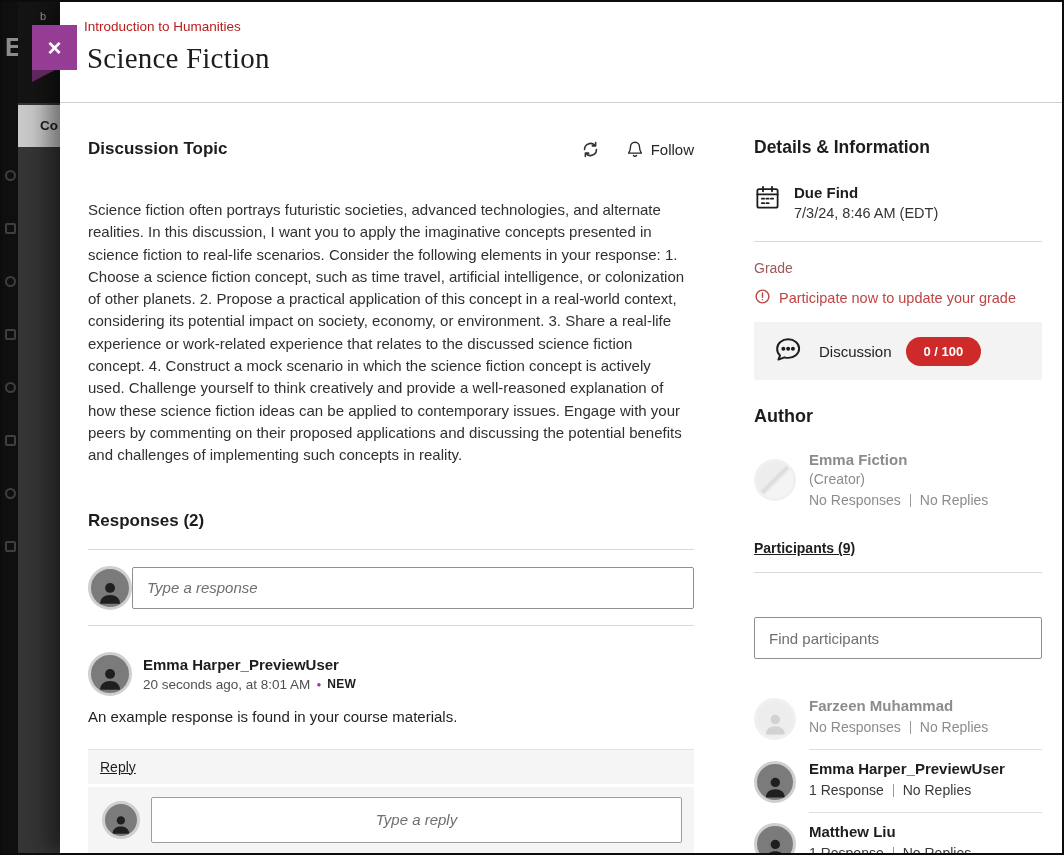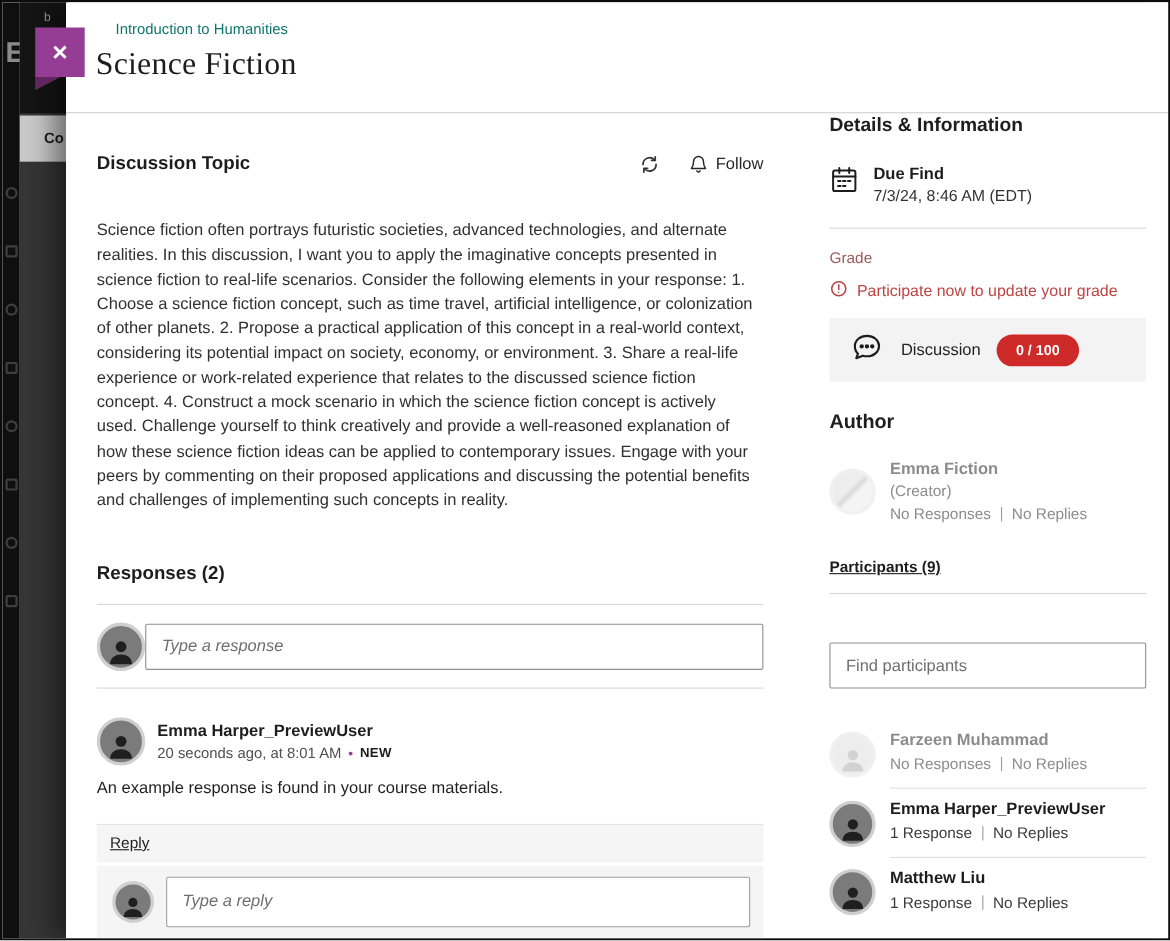--- a/index.html
+++ b/index.html
@@ -20,21 +20,21 @@
   .strip-header { position:absolute; left:0; top:0; right:0; height:101px; background:#141414; }
   .strip-top-frag { position:absolute; left:22px; top:8px; font-size:11px; color:#9a9a9a; }
   .strip-co { position:absolute; left:0; top:103px; right:0; height:42px; background:#c9c9c9; color:#1d1d1d;
               font-size:13.5px; font-weight:bold; line-height:42px; padding-left:22px; }
 
   
   .modal { position:absolute; left:58px; top:0; right:0; bottom:0; background:#fff; z-index:2;
            box-shadow:-12px 0 22px rgba(0,0,0,.45); }
 
   .modal-header { position:relative; height:101px; border-bottom:1px solid #cfcfcf; }
-  .course-label { position:absolute; left:45px; top:17px; font-size:13.5px; color:#0f766e; }
+  .course-label { position:absolute; left:24px; top:17px; font-size:13.5px; color:#b91c1c; }
   .page-title { position:absolute; left:27px; top:40px; font-family:"Liberation Serif","DejaVu Serif",serif;
                 font-size:29px; font-weight:500; color:#1d1d1d; letter-spacing:.2px; }
 
   .close-btn { position:absolute; left:-28px; top:23px; width:45px; height:45px; background:#953D95;
                display:flex; align-items:center; justify-content:center; color:#fff; font-size:24px;
                font-weight:bold; cursor:pointer; z-index:3; }
   .close-btn::after { content:""; position:absolute; left:0; top:45px; width:0; height:0;
                       border-top:12px solid #5f265f; border-right:23px solid transparent; }
 
   .content { position:absolute; left:0; top:101px; right:0; bottom:0; overflow:hidden; }
@@ -69,34 +69,34 @@
   .resp-name { font-size:15px; font-weight:bold; color:#1d1d1d; }
   .resp-meta { margin-top:4px; font-size:13.5px; color:#4f4f4f; display:flex; align-items:center; gap:6px; }
   .badge-dot { color:#953D95; font-size:8px; }
   .badge-new { font-size:12px; font-weight:bold; color:#1d1d1d; letter-spacing:.3px; }
   .resp-body { margin-top:12px; font-size:15px; color:#1f1f1f; }
 
   .reply-area { margin-top:24px; background:#f5f5f5; border-top:1px solid #e4e4e4; }
   .reply-link-row { padding:8px 12px; border-bottom:3px solid #fff; }
   .reply-link { font-size:14px; color:#1f1f1f; text-decoration:underline; cursor:pointer; }
   .reply-compose { display:flex; align-items:center; gap:11px; padding:10px 12px 14px 14px; }
-  .reply-compose .text-input { height:46px; border-color:#9e9e9e; }
+  .reply-compose .text-input { height:46px; border-color:#9e9e9e;text-align:center; }
 
   
   .avatar { flex:none; border-radius:50%; overflow:hidden; display:flex; align-items:flex-end; justify-content:center; }
   .avatar svg { width:74%; display:block; }
   .av-44 { width:44px; height:44px; }
   .av-42 { width:42px; height:42px; }
   .av-38 { width:38px; height:38px; }
   .avatar.dark { background:#7b7b7b; color:#1f1f1f; border:3px solid #cfcfcf; }
   .avatar.light { background:#ededed; color:#d2d2d2; border:3px solid #f0f0f0; }
   .avatar.hatch { background:linear-gradient(135deg,#ededed 42%,#dadada 50%,#f4f4f4 58%); border:3px solid #f0f0f0; }
 
   
-  .details-h { font-size:17.5px; }
+  .details-h { margin-top:34px; font-size:17.5px; }
   .due-row { margin-top:26px; display:flex; gap:13px; align-items:flex-start; }
   .due-label { font-size:15px; font-weight:bold; color:#1d1d1d; }
   .due-value { margin-top:4px; font-size:14.5px; color:#333; }
   .side-hr { margin-top:20px; }
   .grade-label { margin-top:18px; font-size:14px; color:#9C5B5B; }
   .grade-warning { margin-top:12px; display:flex; align-items:center; gap:8px; font-size:14.5px; color:#BE4343; }
   .grade-box { margin-top:14px; background:#f3f3f3; border-radius:2px; height:58px; display:flex; align-items:center; padding:0 18px; }
   .grade-item-label { margin-left:16px; font-size:15px; color:#222; }
   .grade-pill { margin-left:14px; background:#CE2A2A; color:#fff; font-size:13px; font-weight:bold;
                 padding:7px 18px; border-radius:16px; white-space:nowrap; }

